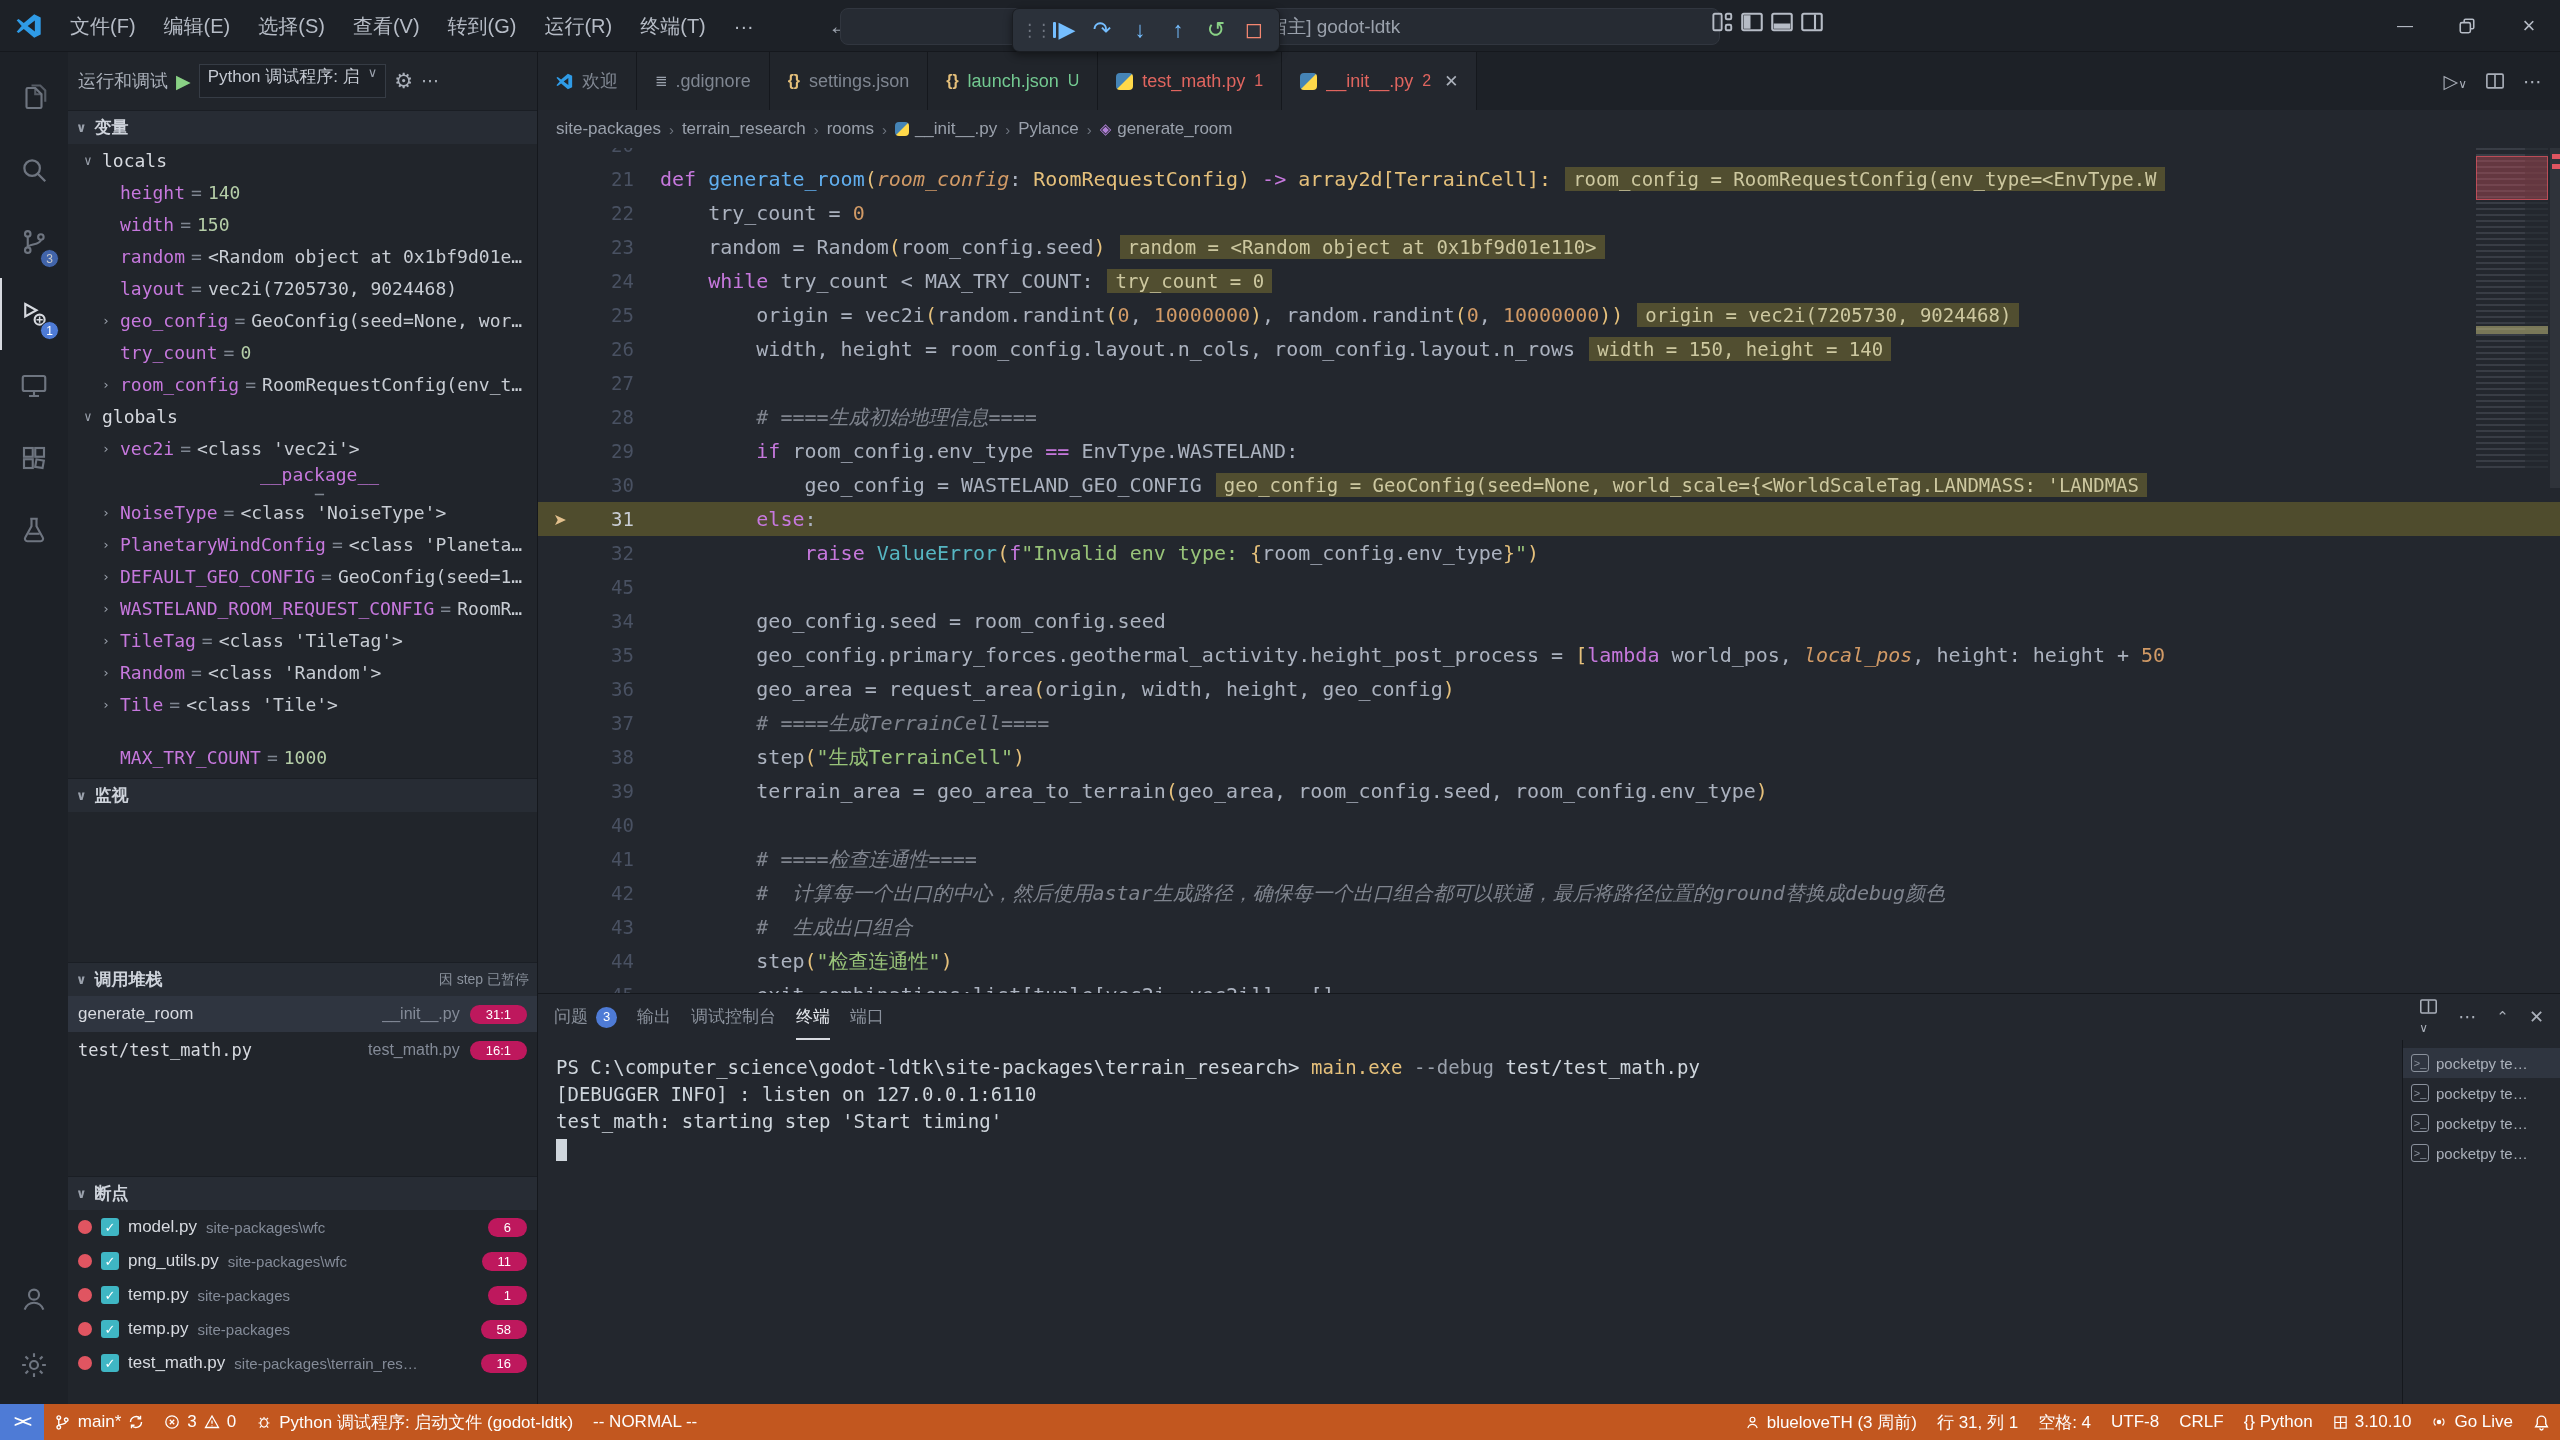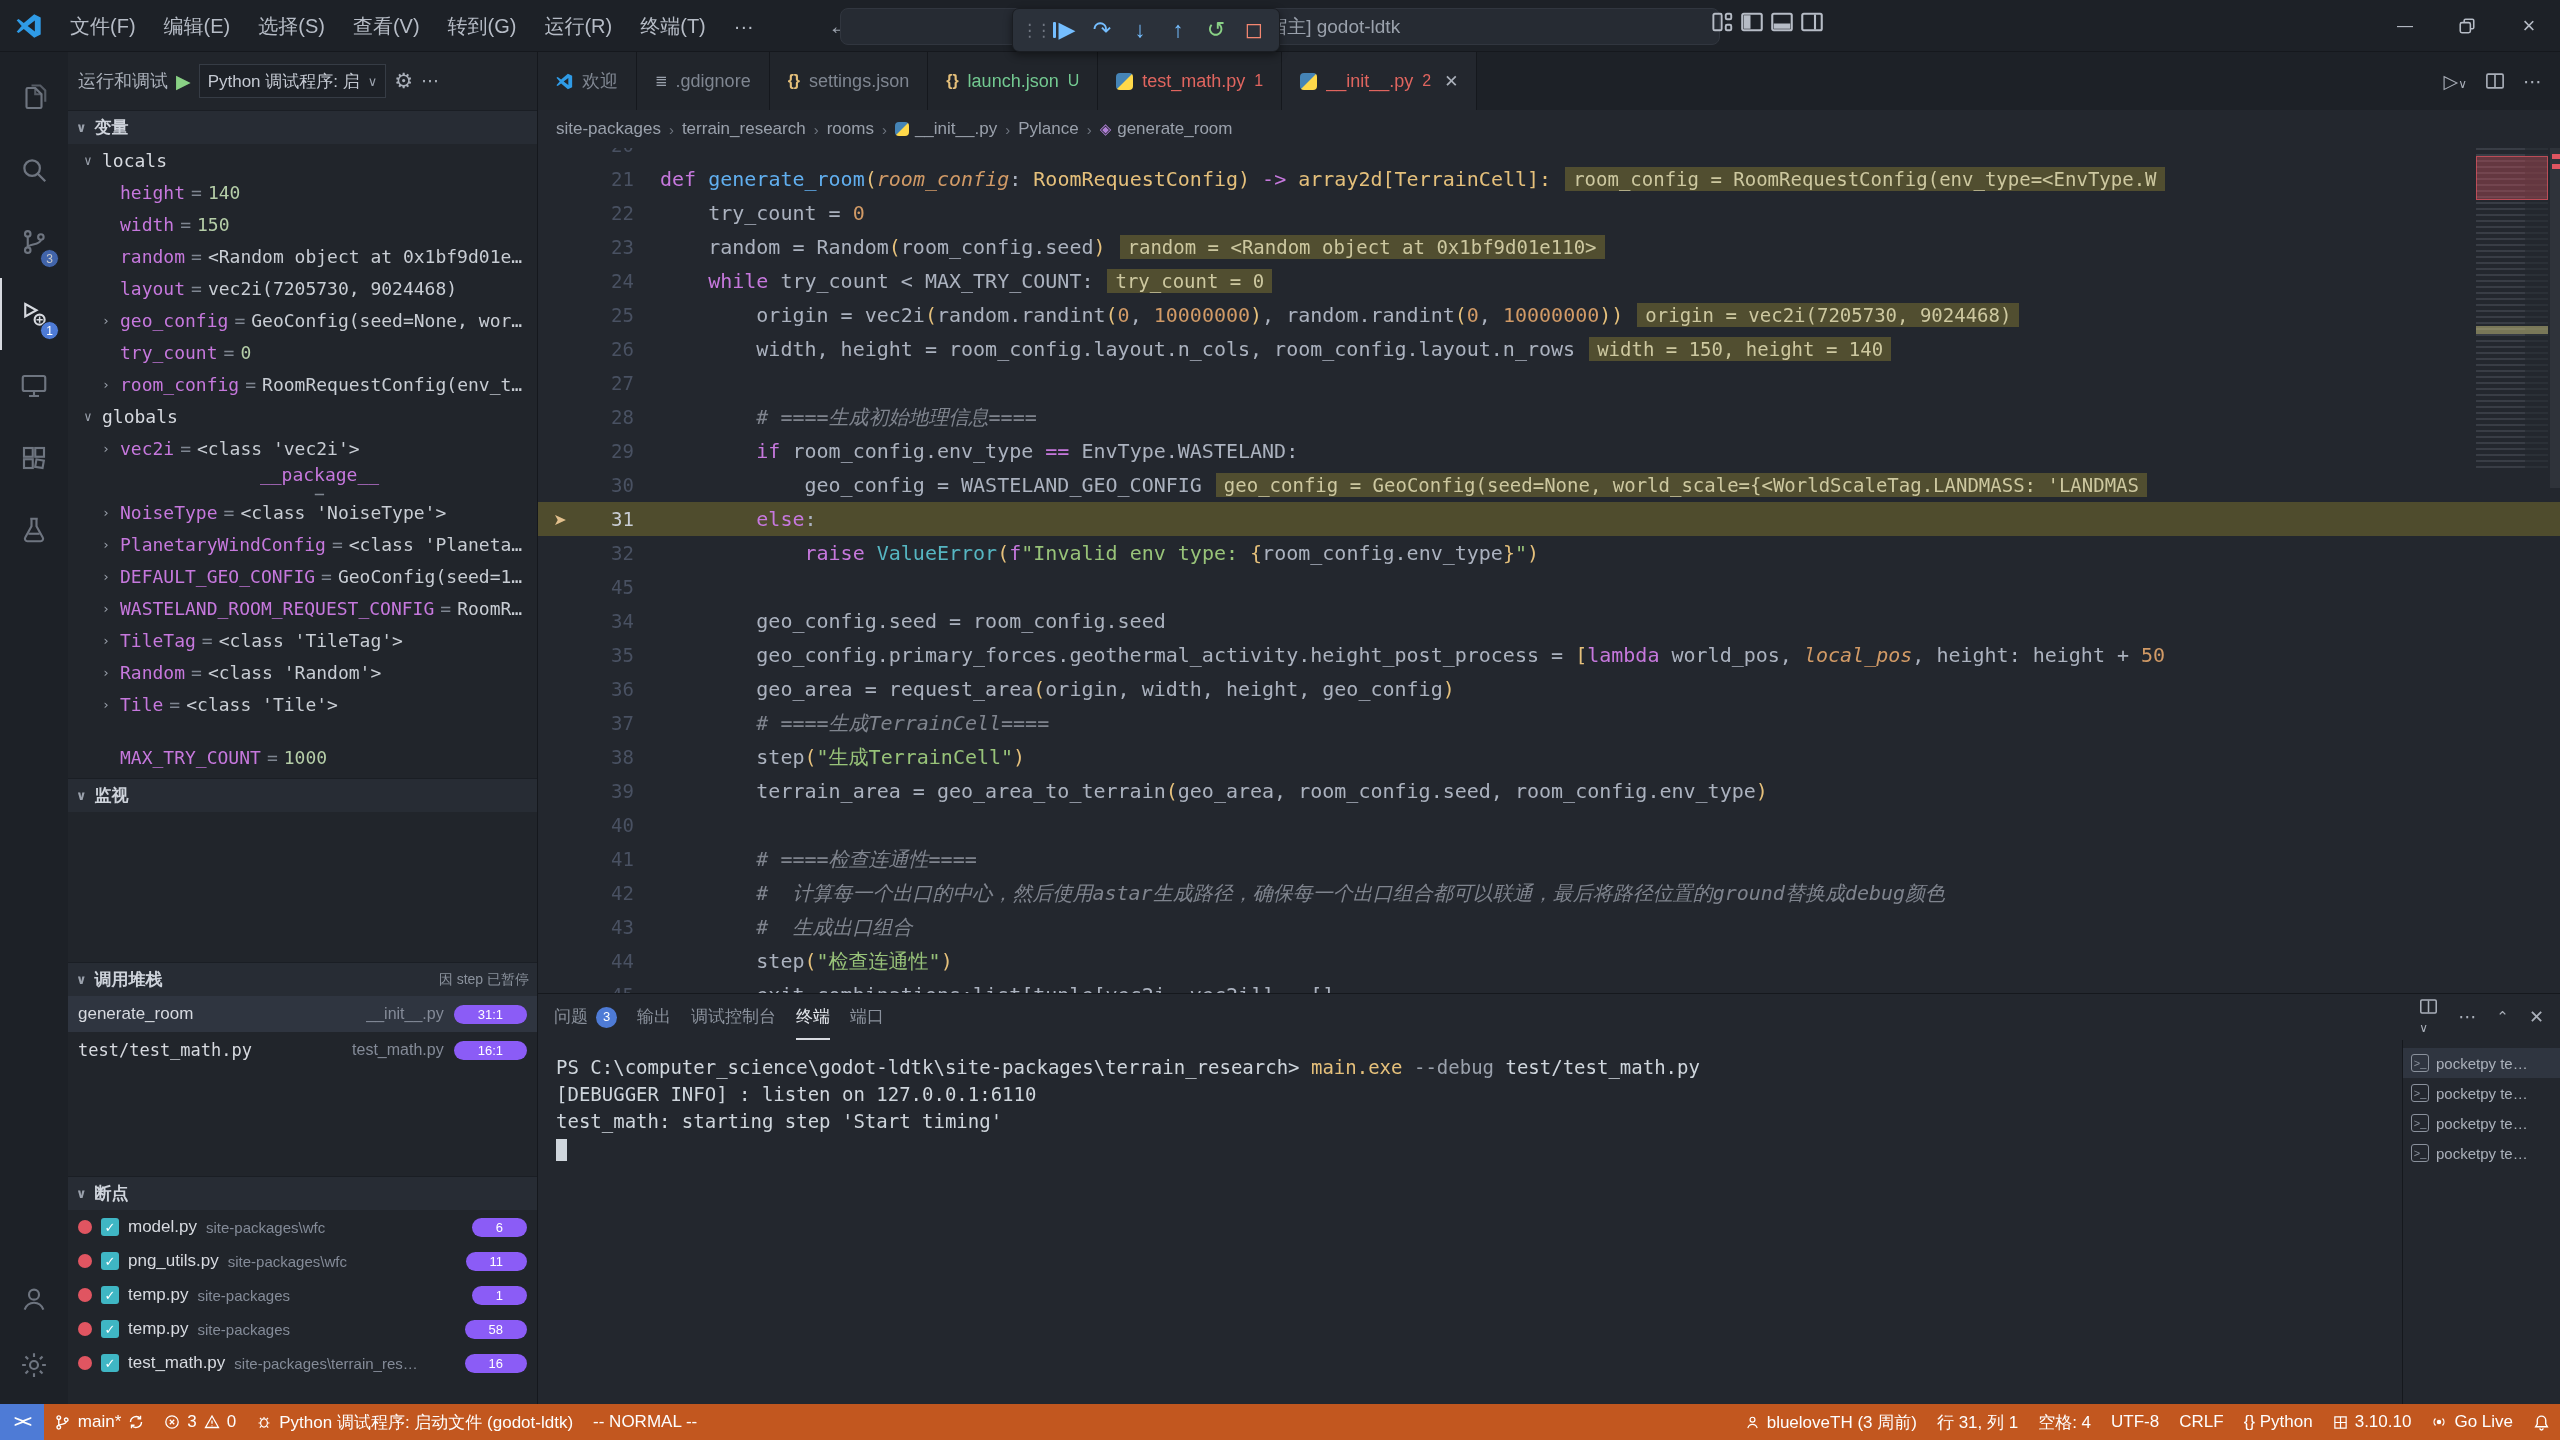--- a/index.html
+++ b/index.html
@@ -31,41 +31,41 @@
   #activitybar{width:68px;background:#1d2127;display:flex;flex-direction:column;align-items:center;padding-top:10px;position:relative}
   .act{position:relative;width:68px;height:72px;display:flex;align-items:center;justify-content:center;opacity:.75}
   .act.active{opacity:1;box-shadow:inset 2px 0 0 #d7dae0}
   .abadge{position:absolute;right:9px;bottom:10px;min-width:19px;height:19px;border-radius:10px;background:#4e7bd6;
     color:#fff;font-size:12px;display:flex;align-items:center;justify-content:center;padding:0 4px;border:1px solid #1d2127}
   #actbottom{position:absolute;bottom:6px;display:flex;flex-direction:column;align-items:center}
 
   
   #sidebar{width:470px;background:#21252b;display:flex;flex-direction:column;border-right:1px solid #15181d}
   #sidebartitle{height:58px;display:flex;align-items:center;padding:0 10px;gap:8px;font-size:18px;color:#aab0ba}
-  #dbgselect{display:flex;align-items:center;gap:8px;background:#1d2127;border:1px solid #363c45;height:34px;
+  #dbgselect{display:flex;gap:8px;background:#1d2127;border:1px solid #363c45;height:34px;
     padding:0 8px;font-size:17px;color:#c5cad3;max-width:238px;white-space:nowrap;overflow:hidden}
   .shead{height:34px;background:#272c34;border-top:1px solid #1a1e24;display:flex;align-items:center;gap:8px;
     padding:0 8px;font-size:17px;font-weight:bold;color:#cfd4dc}
   .shead .chev{font-size:13px;color:#9aa1ac}
   .snote{margin-left:auto;font-weight:normal;font-size:14px;color:#8a919c}
   #vars{height:634px;overflow:hidden;background:#21252b;font-size:18px}
   .vrow{height:32px;display:flex;align-items:center;white-space:nowrap;overflow:hidden}
   .vchev{width:18px;color:#9aa1ac;font-size:13px;flex:none}
   .vgroup{color:#d7dae0;font-weight:normal}
   .vname{color:#c678dd}
   .veq{color:#7f8691;padding:0 6px}
   .vval{color:#c8cdd4;overflow:hidden;text-overflow:ellipsis}
   .vval.num{color:#b5cea8}
   #watch{height:150px;background:#21252b}
   #stack{height:180px;font-size:17px}
   .frow{height:36px;display:flex;align-items:center;padding:0 10px;gap:10px;white-space:nowrap}
   .frow.active{background:#2f3540}
   .ffn{color:#d7dae0;overflow:hidden;text-overflow:ellipsis}
   .ffile{margin-left:auto;color:#848b98;font-size:16px}
-  .pillb{background:#8b5cf6;color:#fff;border-radius:11px;font-size:13px;padding:2px 24px;flex:none}
+  .pillb{background:#be185d;color:#fff;border-radius:11px;font-size:13px;padding:2px 16px;flex:none}
   #bps{flex:1;overflow:hidden;font-size:17px}
   .bprow{height:34px;display:flex;align-items:center;padding:0 10px;gap:9px;white-space:nowrap}
   .bpdot{width:14px;height:14px;border-radius:50%;background:#e05561;flex:none}
   .bpcheck{width:18px;height:18px;border-radius:3px;background:#3fb6c4;color:#fff;font-size:13px;display:flex;
     align-items:center;justify-content:center;flex:none}
   .bpfile{color:#d7dae0}
   .bppath{color:#848b98;font-size:15px;overflow:hidden;text-overflow:ellipsis}
   .bprow .pillb{margin-left:auto}
 
   

